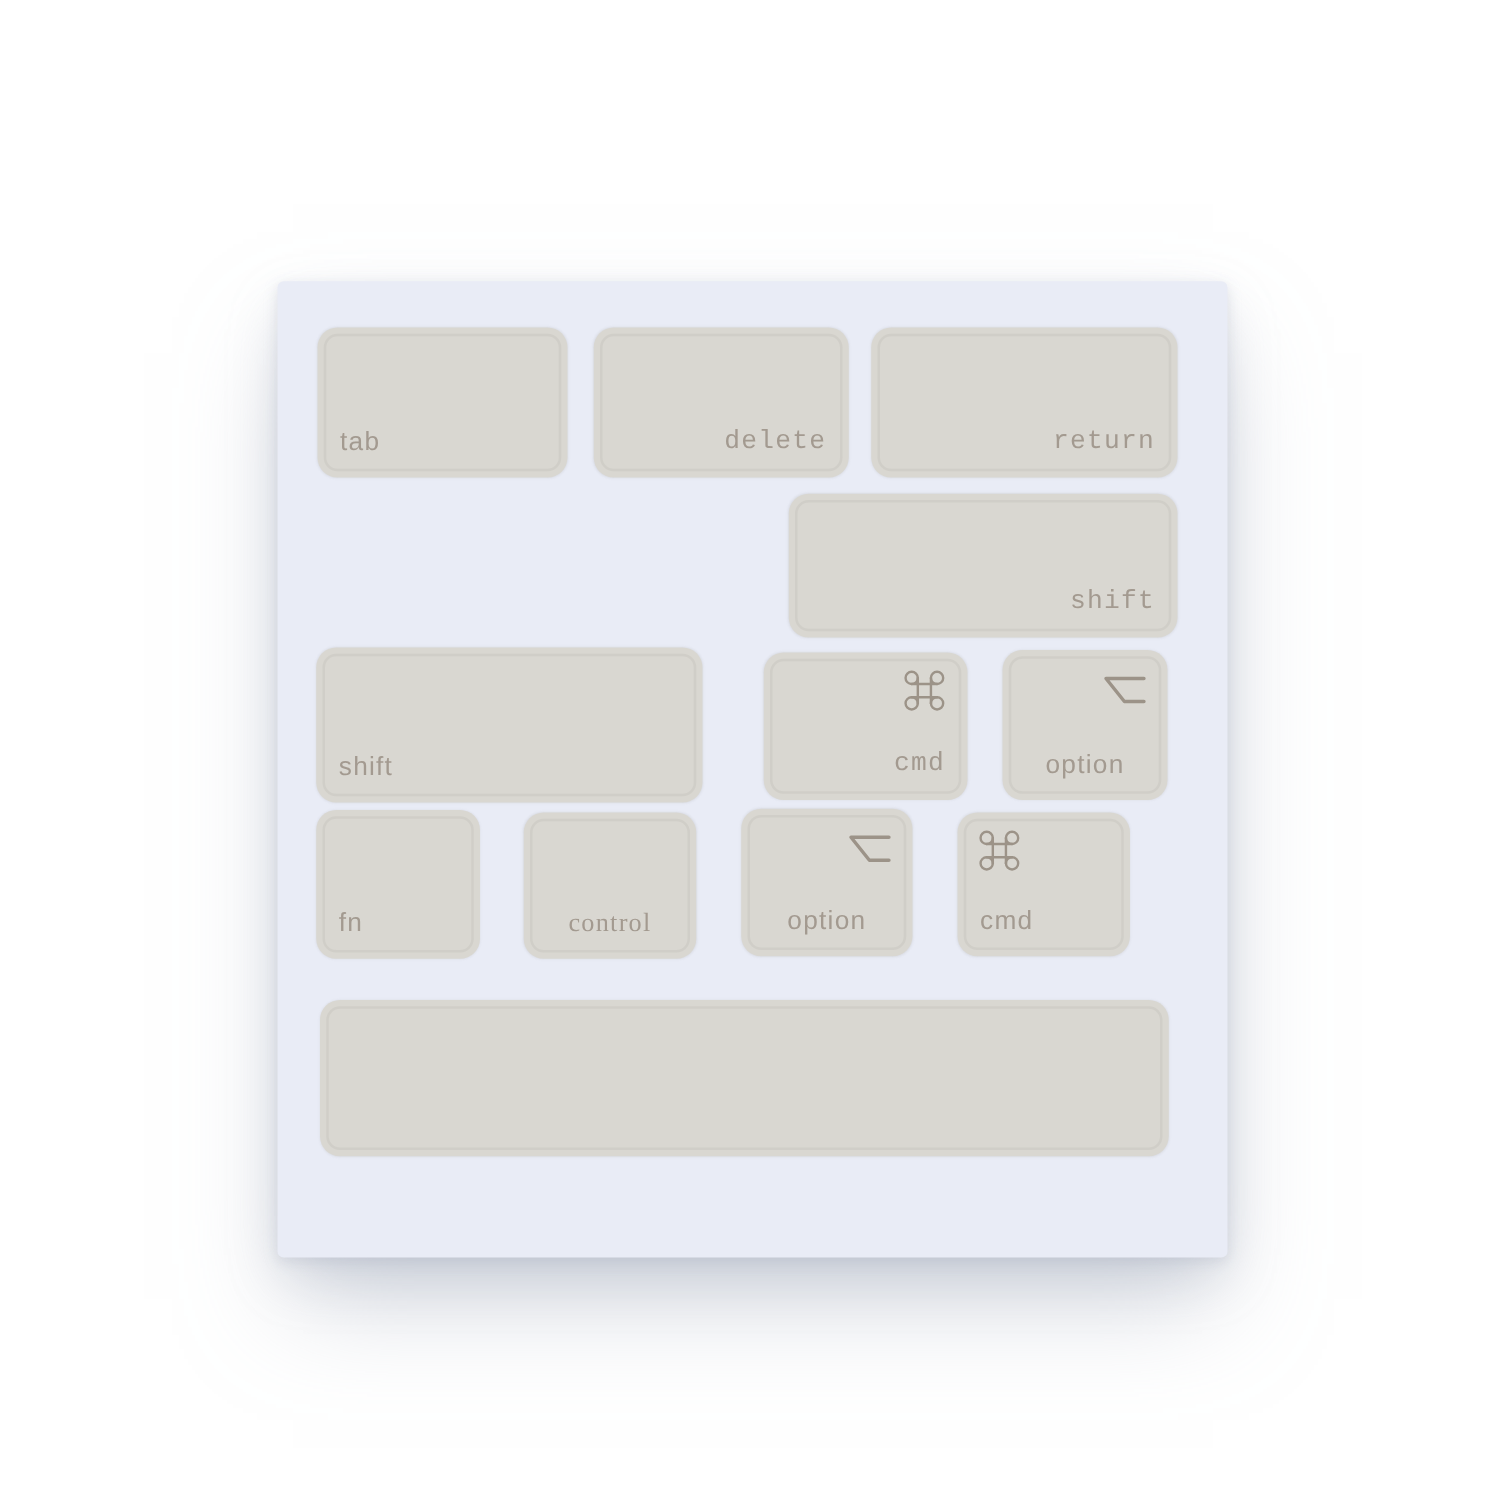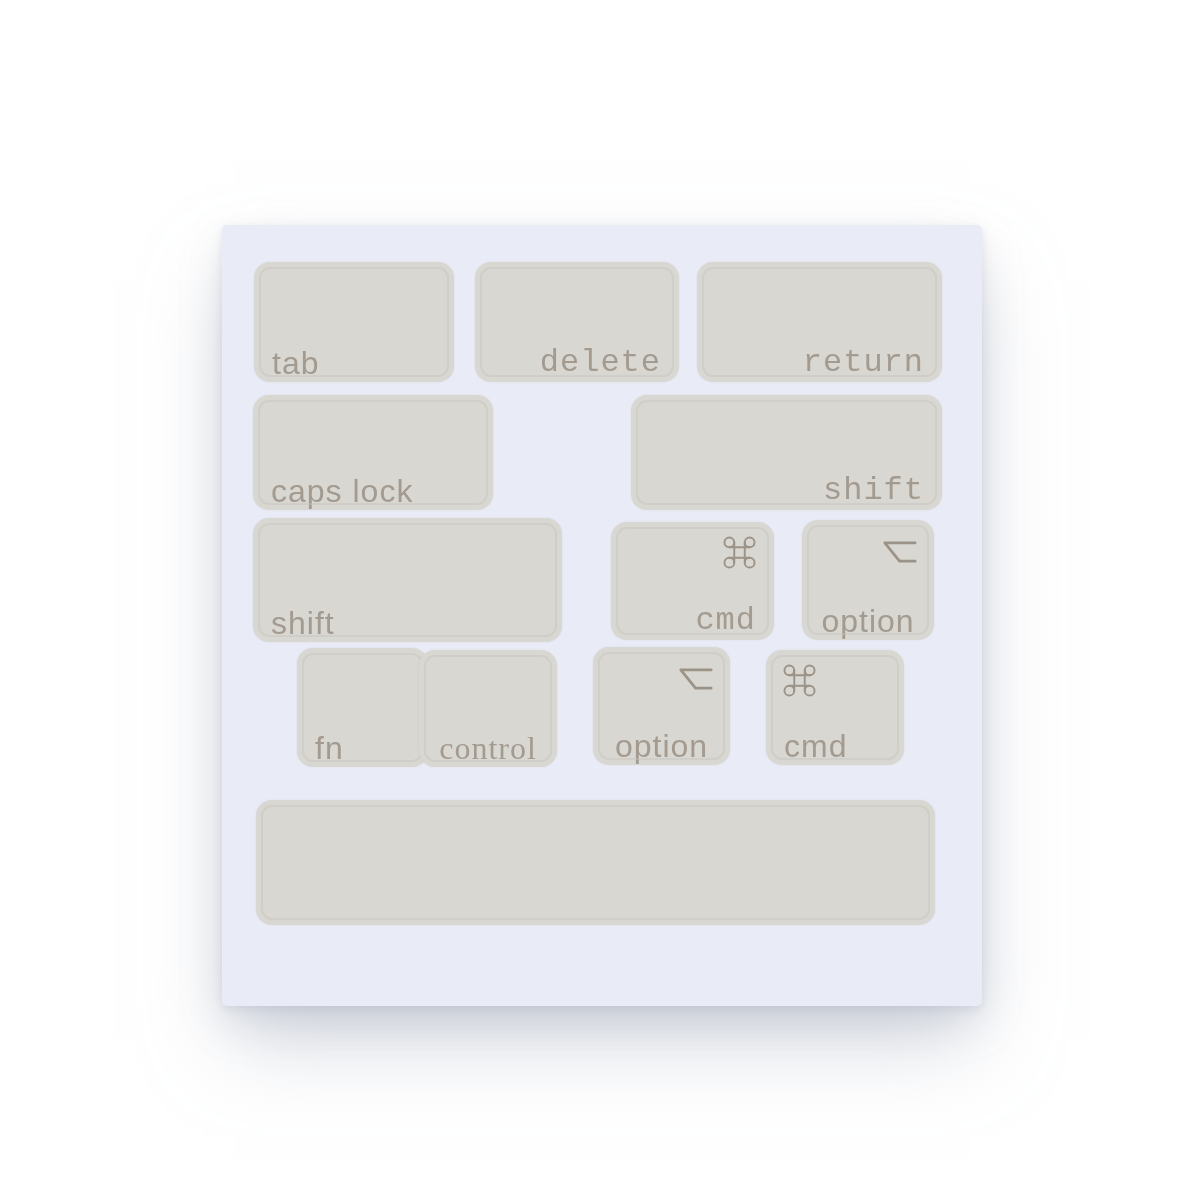--- a/index.html
+++ b/index.html
@@ -26,22 +26,22 @@
     background:var(--sticker-bg,#d9d7d1);
     border-radius:16px;
     box-shadow:0 0 2px rgba(140,140,135,0.18);
   }
   .key::after{ 
     content:"";position:absolute;inset:5px;
     border:2px solid var(--keyline,#c6c3bc);
     border-radius:11px;opacity:.45;pointer-events:none;
   }
   .key .label{
-    position:absolute;bottom:3px;
-    font-size:32px;line-height:1;
+    position:absolute;bottom:18px;
+    font-size:21px;line-height:1;
     letter-spacing:1px;
     color:var(--label-color,#a39a90);
   }
   .key .label.align-left{left:18px;}
   .key .label.align-right{right:18px;font-family:Liberation Mono, monospace;}
   .key .label.align-center{left:0;right:0;text-align:center;}
   .key .icon{position:absolute;top:13px;}
   .key .icon.pos-right{right:17px;}
   .key .icon.pos-left{left:16px;}
   .key .icon svg{display:block;}
@@ -55,23 +55,20 @@
 <div class="stage">
   <div class="sheet" id="sheet">
       <div class="key" style="left: 32px; top: 37px; width: 200px; height: 120px;">
         <span class="label align-left">tab</span>
       </div>
       <div class="key" style="left: 253px; top: 37px; width: 204px; height: 120px;">
         <span class="label align-right">delete</span>
       </div>
       <div class="key" style="left: 475px; top: 37px; width: 245px; height: 120px;">
         <span class="label align-right">return</span>
-      </div>
-      <div class="key" style="left: 31px; top: 170px; width: 240px; height: 115px;">
-        <span class="label align-left">caps lock</span>
       </div>
       <div class="key" style="left: 409px; top: 170px; width: 311px; height: 115px;">
         <span class="label align-right">shift</span>
       </div>
       <div class="key" style="left: 31px; top: 293px; width: 309px; height: 124px;">
         <span class="label align-left">shift</span>
       </div>
       <div class="key" style="left: 389px; top: 297px; width: 163px; height: 118px;">
         <span class="icon command pos-right">
   <svg viewBox="0 0 100 100" fill="none" stroke-width="5.5" stroke-linecap="round">
@@ -88,21 +85,21 @@
         <span class="label align-right">cmd</span>
       </div>
       <div class="key" style="left: 580px; top: 295px; width: 132px; height: 120px;">
         <span class="icon option pos-right">
   <svg viewBox="0 0 100 64" fill="none" stroke-width="6" stroke-linecap="round" stroke-linejoin="round">
     <polyline points="96,12 30,12 62,52 96,52"></polyline>
   </svg>
 </span>
         <span class="label align-center">option</span>
       </div>
-      <div class="key" style="left: 31px; top: 423px; width: 131px; height: 119px; margin-left: 44px;">
+      <div class="key" style="left: 31px; top: 423px; width: 131px; height: 119px;">
         <span class="label align-left">fn</span>
       </div>
       <div class="key" style="left: 197px; top: 425px; width: 138px; height: 117px; font-family: Liberation Serif, serif;">
         <span class="label align-center">control</span>
       </div>
       <div class="key" style="left: 371px; top: 422px; width: 137px; height: 118px;">
         <span class="icon option pos-right">
   <svg viewBox="0 0 100 64" fill="none" stroke-width="6" stroke-linecap="round" stroke-linejoin="round">
     <polyline points="96,12 30,12 62,52 96,52"></polyline>
   </svg>

